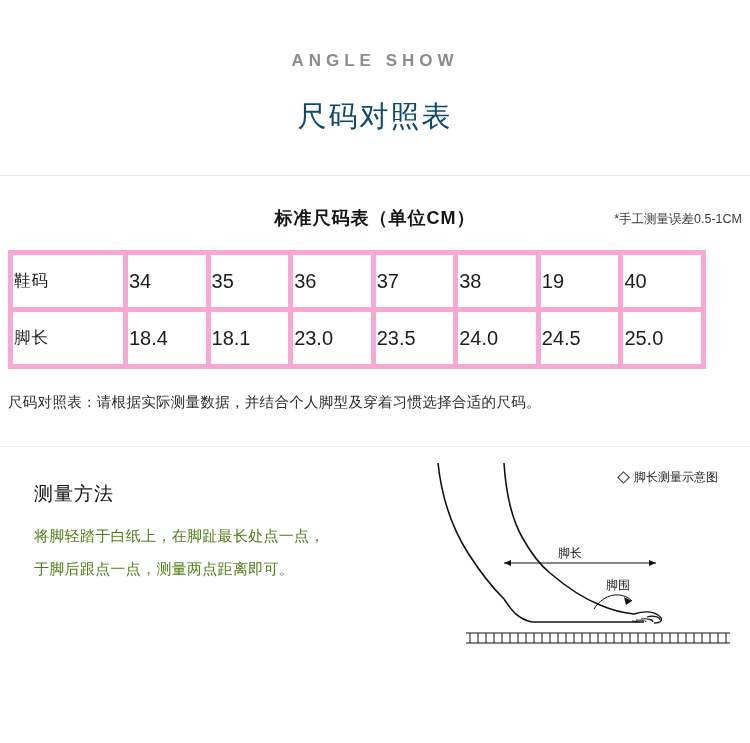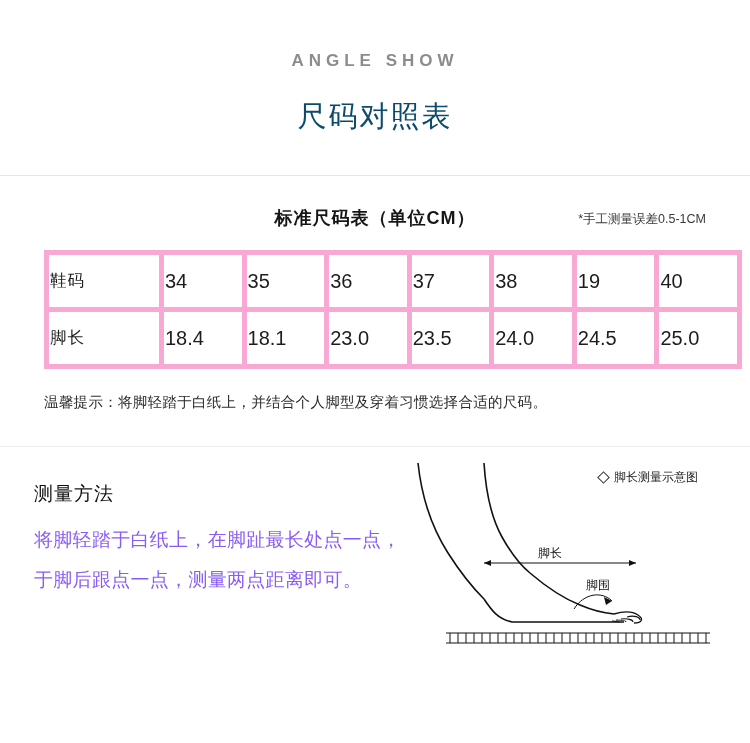--- a/index.html
+++ b/index.html
@@ -44,21 +44,21 @@
 
   .divider {
     margin-top: 38px;
     height: 1px;
     background: #e6e6e6;
     width: 750px;
   }
 
   
   .table-block {
-    padding: 0 44px;
+    padding: 0 8px;
     box-sizing: border-box;
   }
   .table-head-row {
     margin-top: 30px;
     position: relative;
     height: 30px;
   }
   .table-title {
     position: absolute;
     left: 50%;
@@ -122,29 +122,29 @@
     height: 250px;
   }
   .m-title {
     font-size: 19px;
     color: #111111;
     letter-spacing: 1px;
     font-weight: normal;
   }
   .m-line {
     margin-top: 20px;
-    font-size: 19px;
-    color: #8b5cf6;
+    font-size: 15px;
+    color: #4d7c0f;
     letter-spacing: 0.3px;
   }
   .m-line.second { margin-top: 14px; }
 
   .foot-fig {
     position: absolute;
-    right: 32px;
+    right: 12px;
     top: 14px;
     width: 330px;
     height: 215px;
   }
   .fig-label {
     position: absolute;
     right: 20px;
     top: 8px;
     font-size: 12px;
     color: #222;
@@ -196,21 +196,21 @@
           <td class="val">18.1</td>
           <td class="val">23.0</td>
           <td class="val">23.5</td>
           <td class="val">24.0</td>
           <td class="val">24.5</td>
           <td class="val">25.0</td>
         </tr>
       </tbody>
     </table>
 
-    <div class="tip">温馨提示：将脚轻踏于白纸上，并结合个人脚型及穿着习惯选择合适的尺码。</div>
+    <div class="tip">尺码对照表：请根据实际测量数据，并结合个人脚型及穿着习惯选择合适的尺码。</div>
   </div>
 
   <div class="divider2"></div>
 
   <div class="measure">
     <div class="m-title">测量方法</div>
     <div class="m-line">将脚轻踏于白纸上，在脚趾最长处点一点，</div>
     <div class="m-line second">于脚后跟点一点，测量两点距离即可。</div>
 
     <div class="foot-fig">

